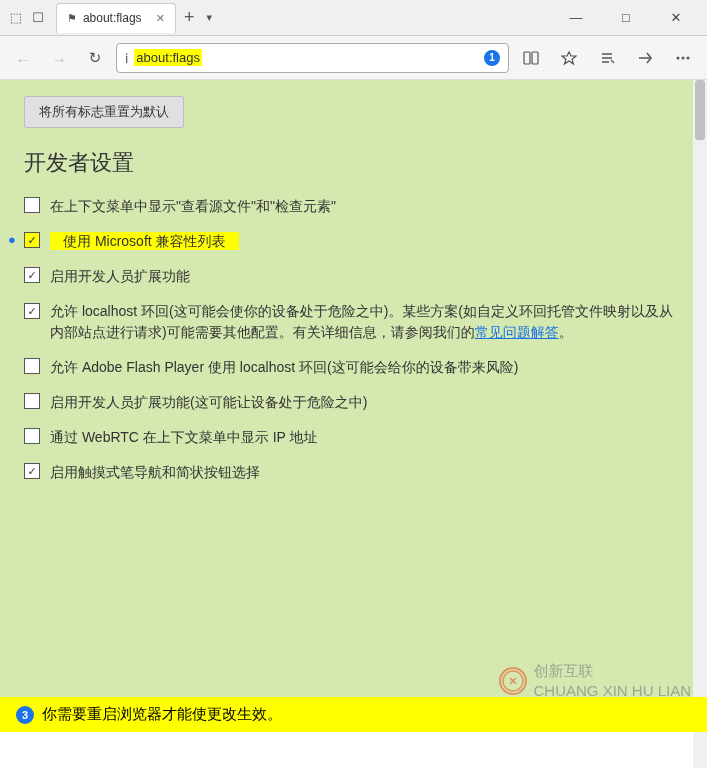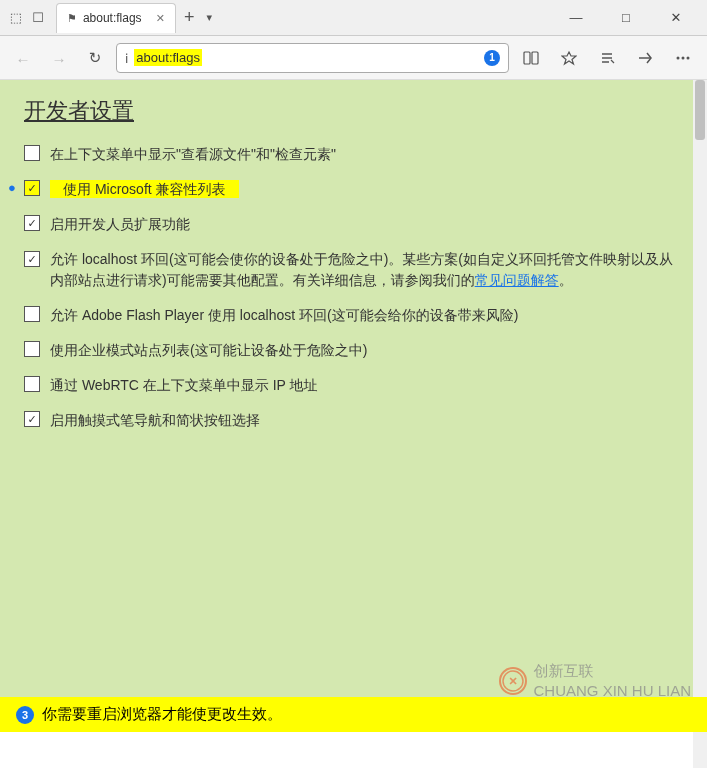--- a/index.html
+++ b/index.html
@@ -195,21 +195,20 @@
       cursor: pointer;
       border-radius: 2px;
       margin-bottom: 20px;
     }
 
     .section-title {
       font-size: 22px;
       font-weight: normal;
       color: #333;
       margin-bottom: 18px;
-      text-decoration: underline;
     }
 
     .settings-list {
       display: flex;
       flex-direction: column;
       gap: 14px;
     }
 
     .setting-item {
       display: flex;
@@ -388,20 +387,21 @@
     <svg width="16" height="16" viewBox="0 0 16 16" fill="#555">
       <circle cx="3" cy="8" r="1.5"></circle>
       <circle cx="8" cy="8" r="1.5"></circle>
       <circle cx="13" cy="8" r="1.5"></circle>
     </svg>
   </div>
 </div>
 
 <div class="page">
 
+  <button class="reset-btn">将所有标志重置为默认</button>
 
   <h2 class="section-title">开发者设置</h2>
 
   <div class="settings-list">
 
     <div class="setting-item">
       <div class="checkbox"></div>
       <span class="setting-label">在上下文菜单中显示"查看源文件"和"检查元素"</span>
     </div>
 
@@ -431,21 +431,21 @@
       </span>
     </div>
 
     <div class="setting-item">
       <div class="checkbox"></div>
       <span class="setting-label">允许 Adobe Flash Player 使用 localhost 环回(这可能会给你的设备带来风险)</span>
     </div>
 
     <div class="setting-item">
       <div class="checkbox"></div>
-      <span class="setting-label">使用企业模式站点列表(这可能让设备处于危险之中)</span>
+      <span class="setting-label">启用开发人员扩展功能(这可能让设备处于危险之中)</span>
     </div>
 
 
     <div class="setting-item">
       <div class="checkbox"></div>
       <span class="setting-label">通过 WebRTC 在上下文菜单中显示 IP 地址</span>
     </div>
 
     <div class="setting-item">
       <div class="checkbox checked">

